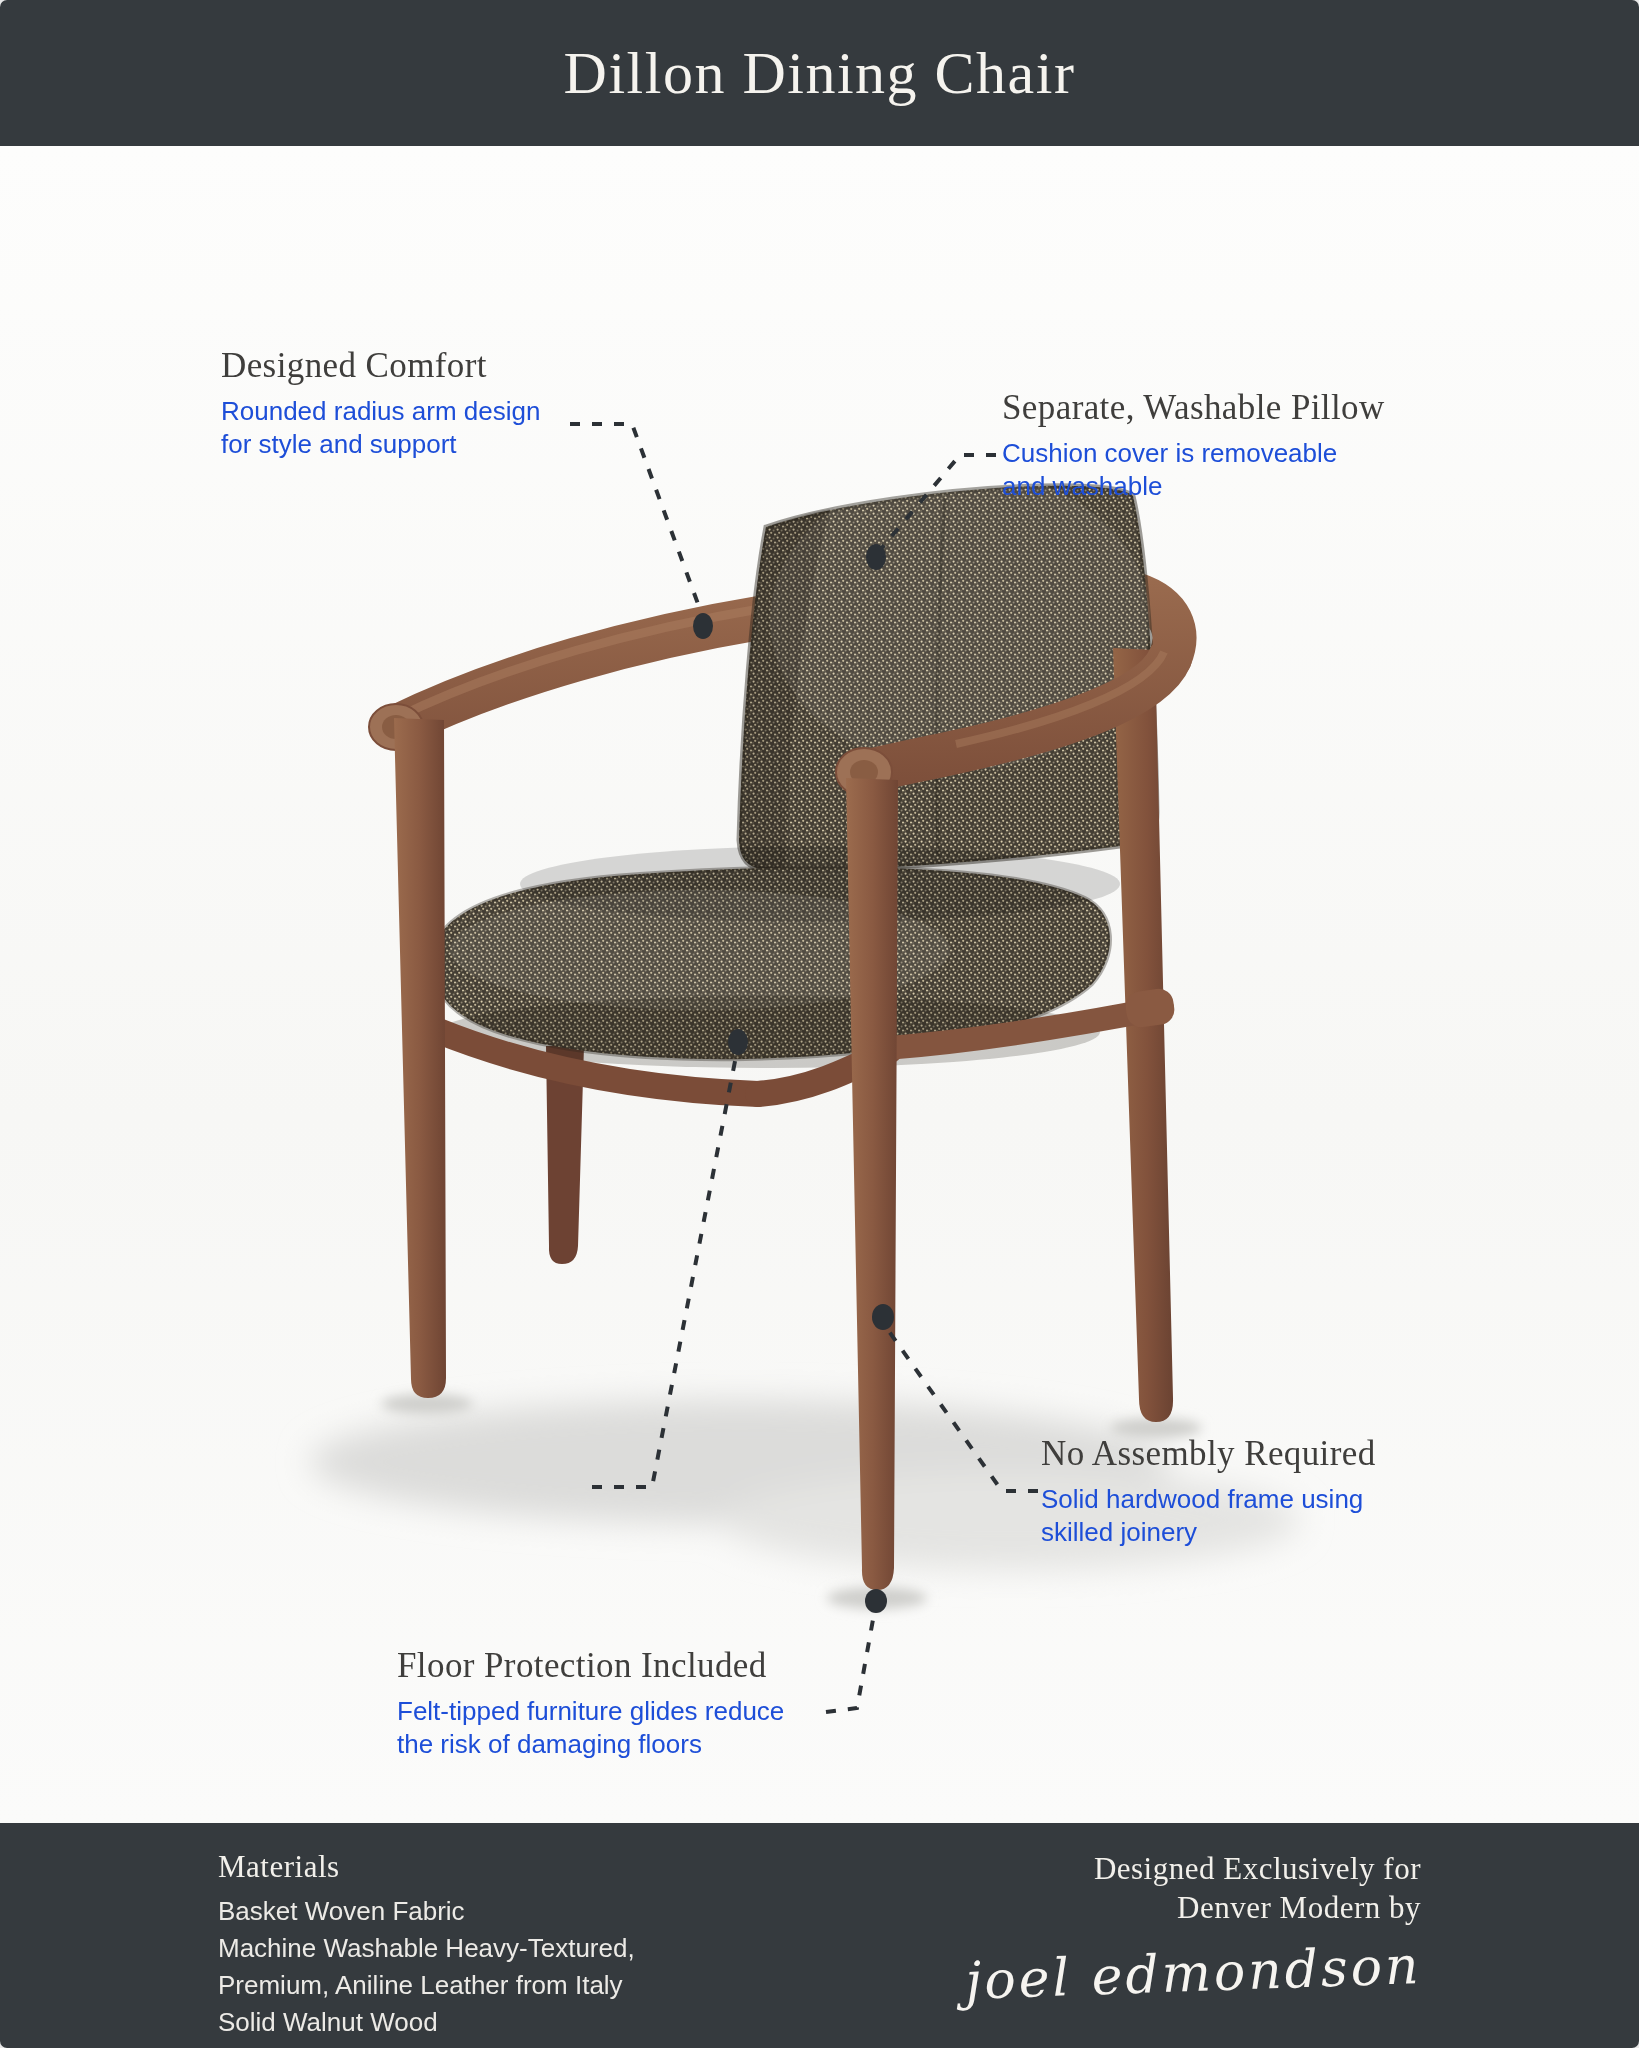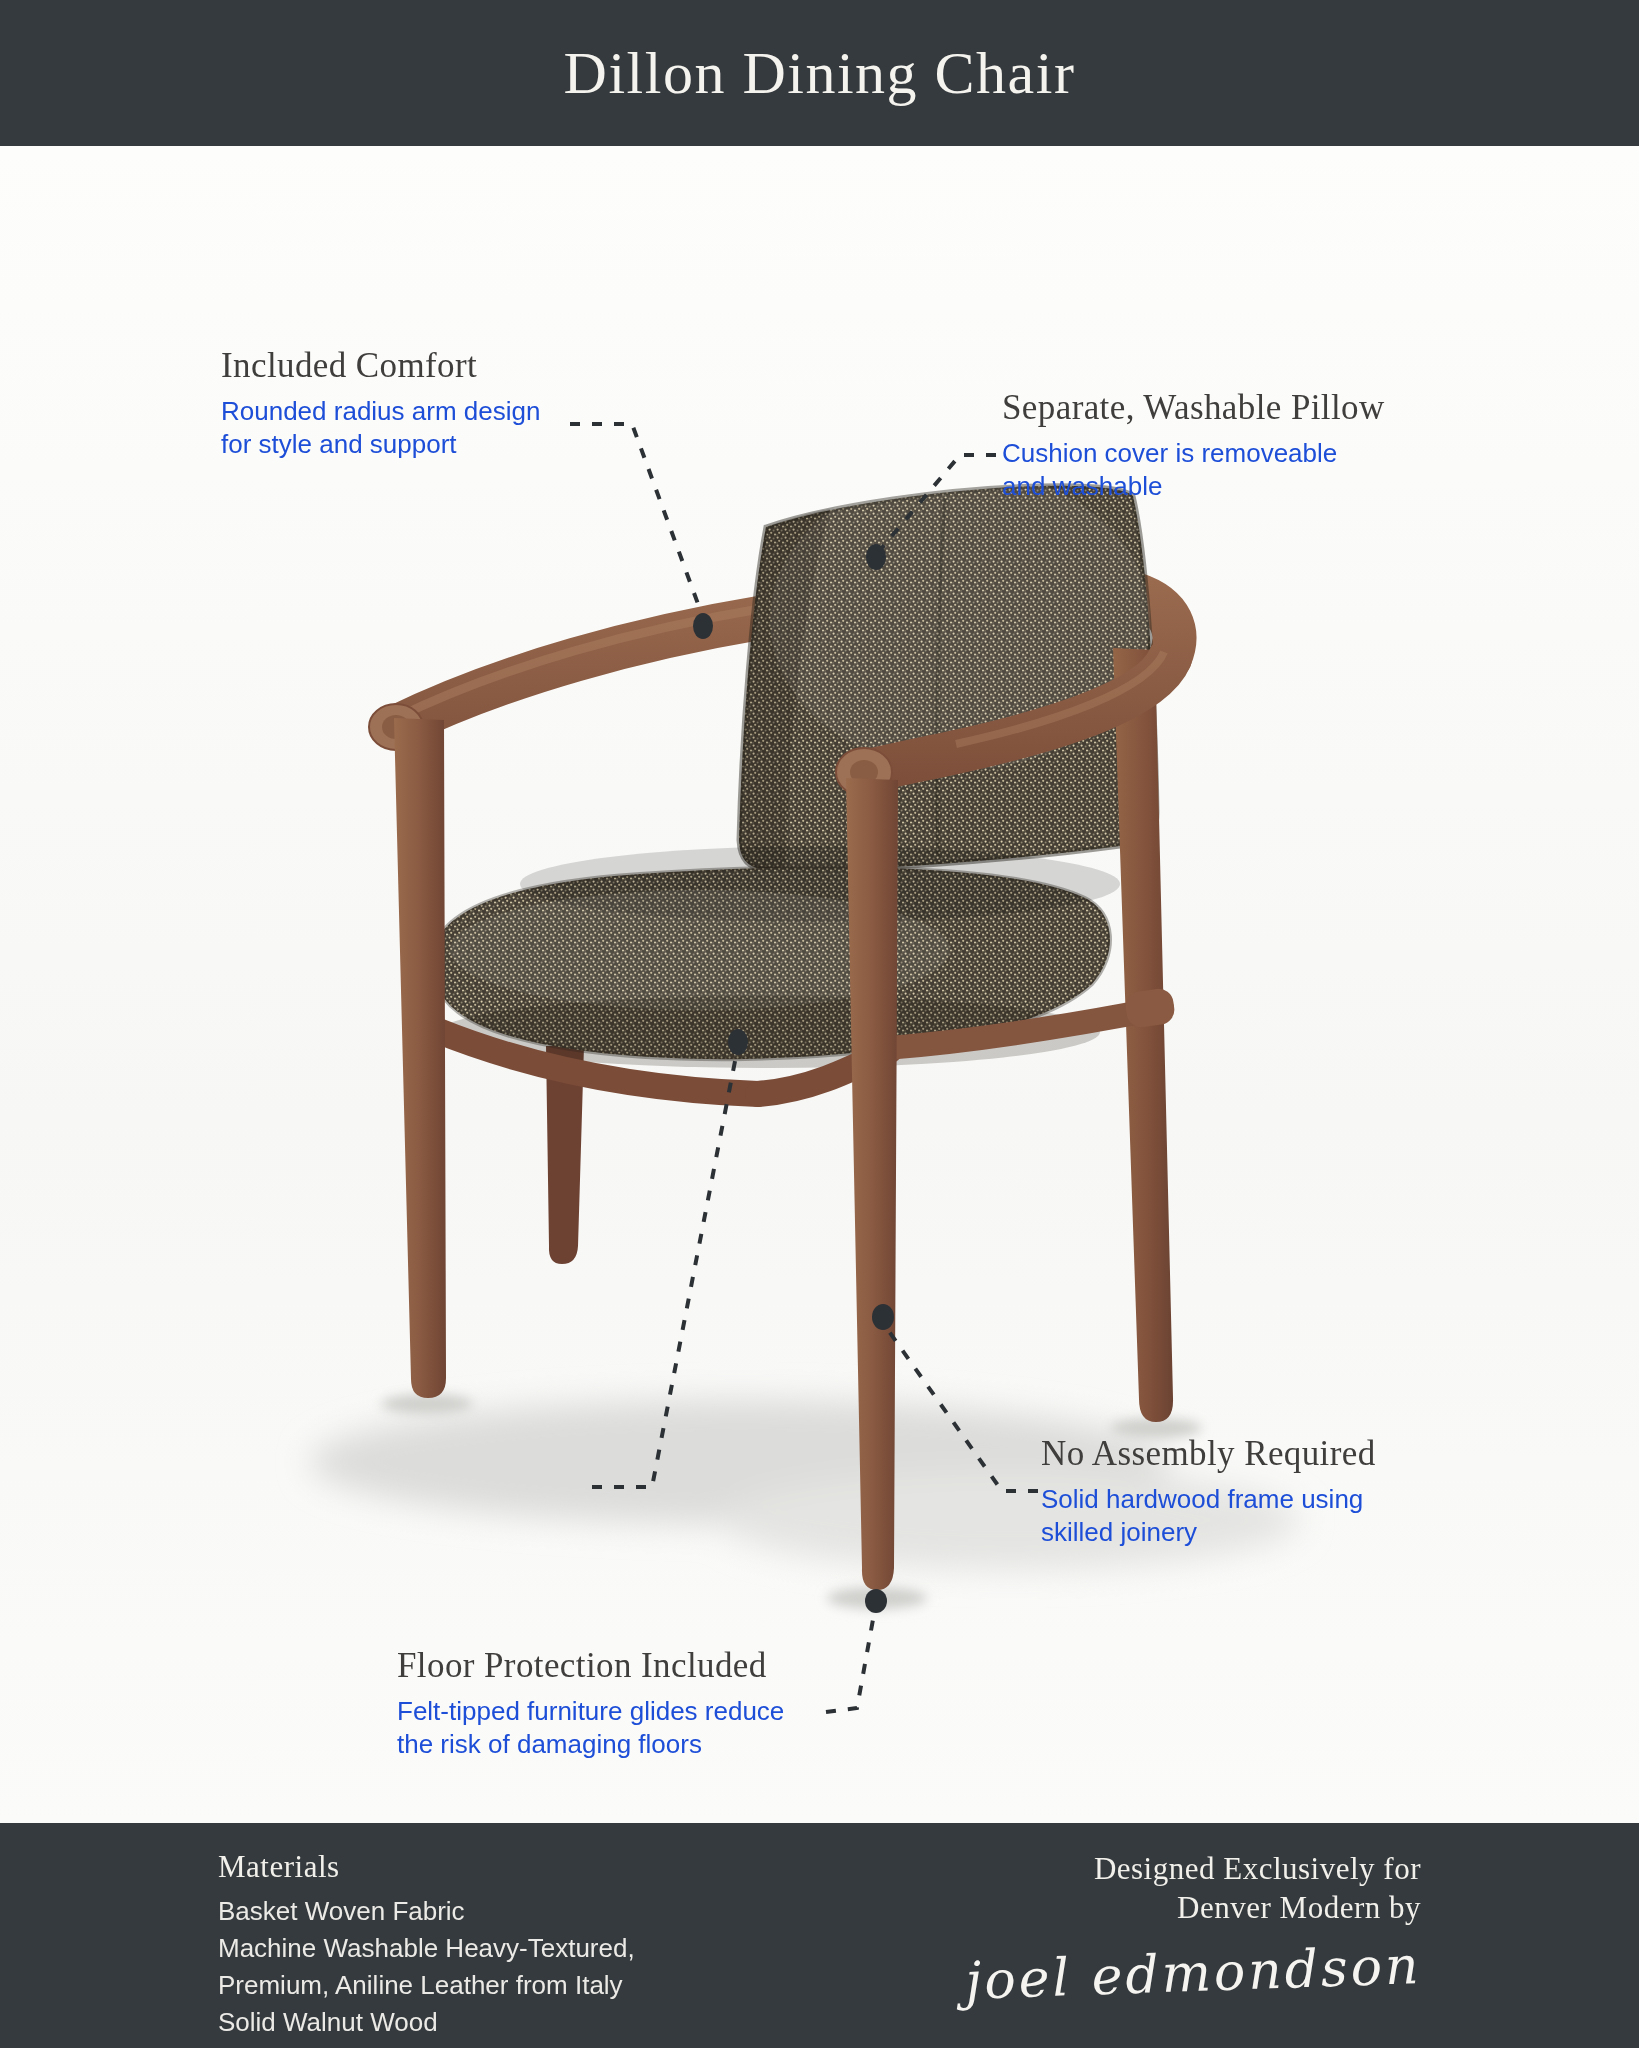--- a/index.html
+++ b/index.html
@@ -1,19 +1,20 @@
 <!DOCTYPE html>
 <html><head>
 <meta charset="utf-8">
 <style>
   html,body{margin:0;padding:0;background:#e8e8e8;}
   .page{
     position:relative;width:1639px;height:2048px;margin:0 auto;
     background:#fbfbfa;overflow:hidden;
     font-family:"Liberation Sans",sans-serif;
+    border-radius:7px;
   }
   
   .bar{background:#353a3e;position:absolute;left:0;width:1639px;}
   .header-bar{top:0;height:146px;display:flex;align-items:center;justify-content:center;}
   .page-title{
     font-family:"Liberation Serif",serif;font-weight:400;
     font-size:60px;color:#f5f3ee;letter-spacing:1.5px;
   }
   .footer-bar{top:1823px;height:225px;display:flex;justify-content:space-between;box-sizing:border-box;padding:26px 218px 0 218px;}
   .materials-title{
@@ -174,21 +175,21 @@
       <ellipse cx="883" cy="1317" rx="11" ry="13"></ellipse>
       <ellipse cx="876" cy="1601" rx="11" ry="12"></ellipse>
     </g>
   </svg>
 
   <header class="bar header-bar">
     <div class="page-title">Dillon Dining Chair</div>
   </header>
 
   <div class="callout co-contoured">
-    <h2 class="c-title">Included Comfort</h2>
+    <h2 class="c-title">Designed Comfort</h2>
     <div class="c-line">Rounded radius arm design</div>
     <div class="c-line">for style and support</div>
   </div>
 
   <div class="callout co-pillow">
     <h2 class="c-title">Separate, Washable Pillow</h2>
     <div class="c-line">Cushion cover is removeable</div>
     <div class="c-line">and washable</div>
   </div>
 

